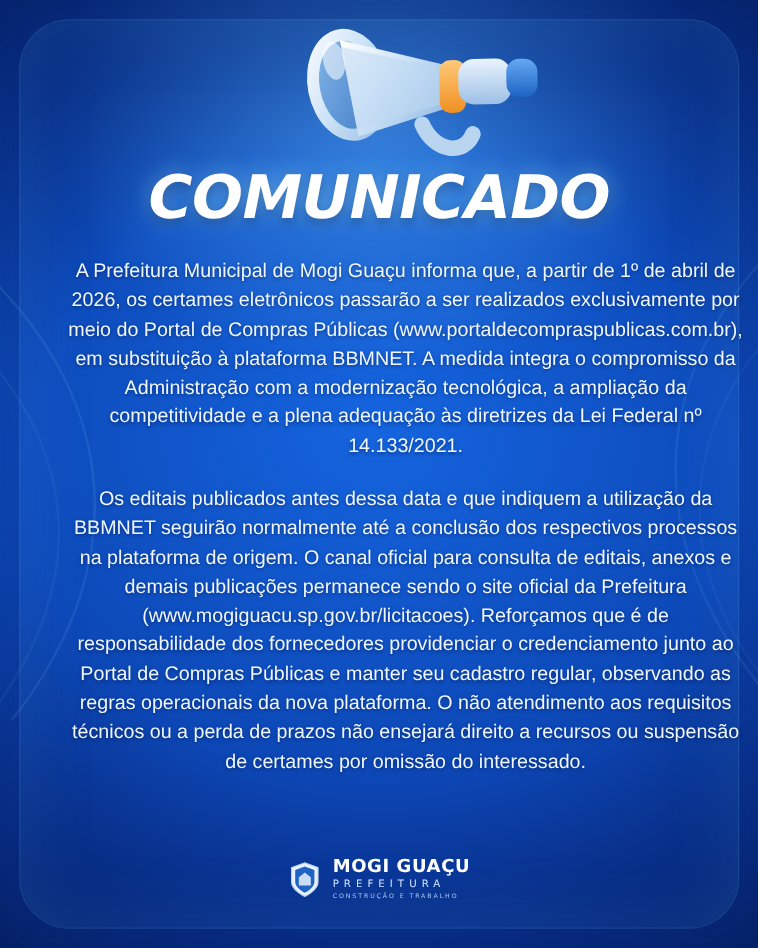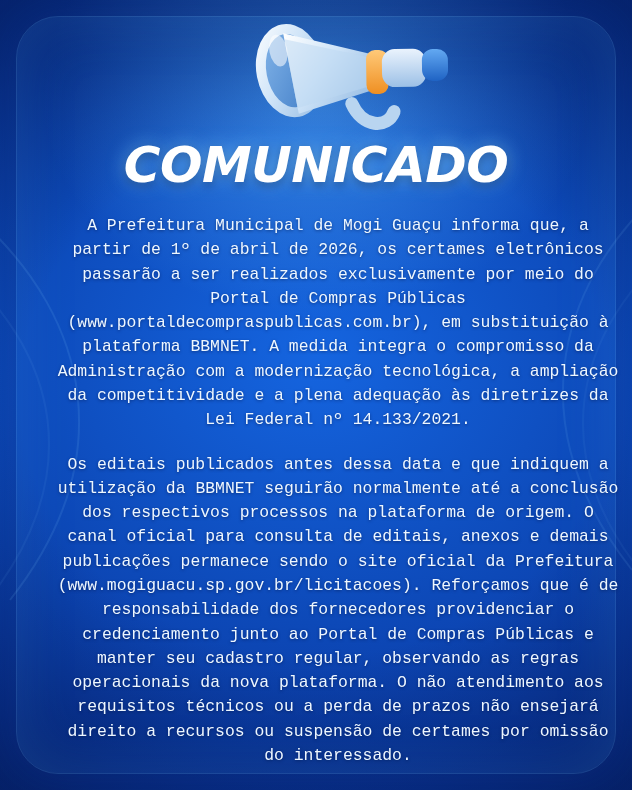--- a/index.html
+++ b/index.html
@@ -86,21 +86,21 @@
 
   
   .body-text {
     margin-top:26px;
     width:100%;
     text-align:center;
     color:#eef7ff;
     font-size:16.4px;
     line-height:1.48;
     text-shadow:0 1px 3px rgba(0,20,70,0.55);
-    font-family:Liberation Mono, monospace;
+    font-family:Liberation Sans, sans-serif;
     margin-left:44px;
   }
   .body-text p + p { margin-top:20px; }
 
   
   .footer {
     position:absolute;
     bottom:40px; left:0; right:0;
     display:flex; justify-content:center; align-items:center;
     gap:9px;
@@ -195,14 +195,28 @@
 
   <div class="title-block">
     <div class="title-line l1">COMUNICADO</div>
   </div>
 
   <div class="body-text">
     <p>A Prefeitura Municipal de Mogi Guaçu informa que, a partir de 1º de abril de 2026, os certames eletrônicos passarão a ser realizados exclusivamente por meio do Portal de Compras Públicas (www.portaldecompraspublicas.com.br), em substituição à plataforma BBMNET. A medida integra o compromisso da Administração com a modernização tecnológica, a ampliação da competitividade e a plena adequação às diretrizes da Lei Federal nº 14.133/2021.</p>
     <p>Os editais publicados antes dessa data e que indiquem a utilização da BBMNET seguirão normalmente até a conclusão dos respectivos processos na plataforma de origem. O canal oficial para consulta de editais, anexos e demais publicações permanece sendo o site oficial da Prefeitura (www.mogiguacu.sp.gov.br/licitacoes). Reforçamos que é de responsabilidade dos fornecedores providenciar o credenciamento junto ao Portal de Compras Públicas e manter seu cadastro regular, observando as regras operacionais da nova plataforma. O não atendimento aos requisitos técnicos ou a perda de prazos não ensejará direito a recursos ou suspensão de certames por omissão do interessado.</p>
   </div>
 
+  <div class="footer">
+    <div class="crest">
+      <svg width="26" height="30" viewBox="0 0 26 30">
+        <path d="M13,1 L24,5 L24,17 C24,24 13,29 13,29 C13,29 2,24 2,17 L2,5 Z" fill="#e8f2ff" stroke="#b9d5f0" stroke-width="1"></path>
+        <path d="M13,4 L21,7 L21,17 C21,22 13,26 13,26 C13,26 5,22 5,17 L5,7 Z" fill="#1f63c4"></path>
+        <path d="M8,13 L13,9 L18,13 L18,20 L8,20 Z" fill="#e8f2ff" opacity="0.85"></path>
+      </svg>
+    </div>
+    <div class="logo-text">
+      <div class="logo-main">MOGI GUAÇU</div>
+      <div class="logo-sub">PREFEITURA</div>
+      <div class="logo-tag">CONSTRUÇÃO E TRABALHO</div>
+    </div>
+  </div>
 
 </div>
 
 </body></html>

